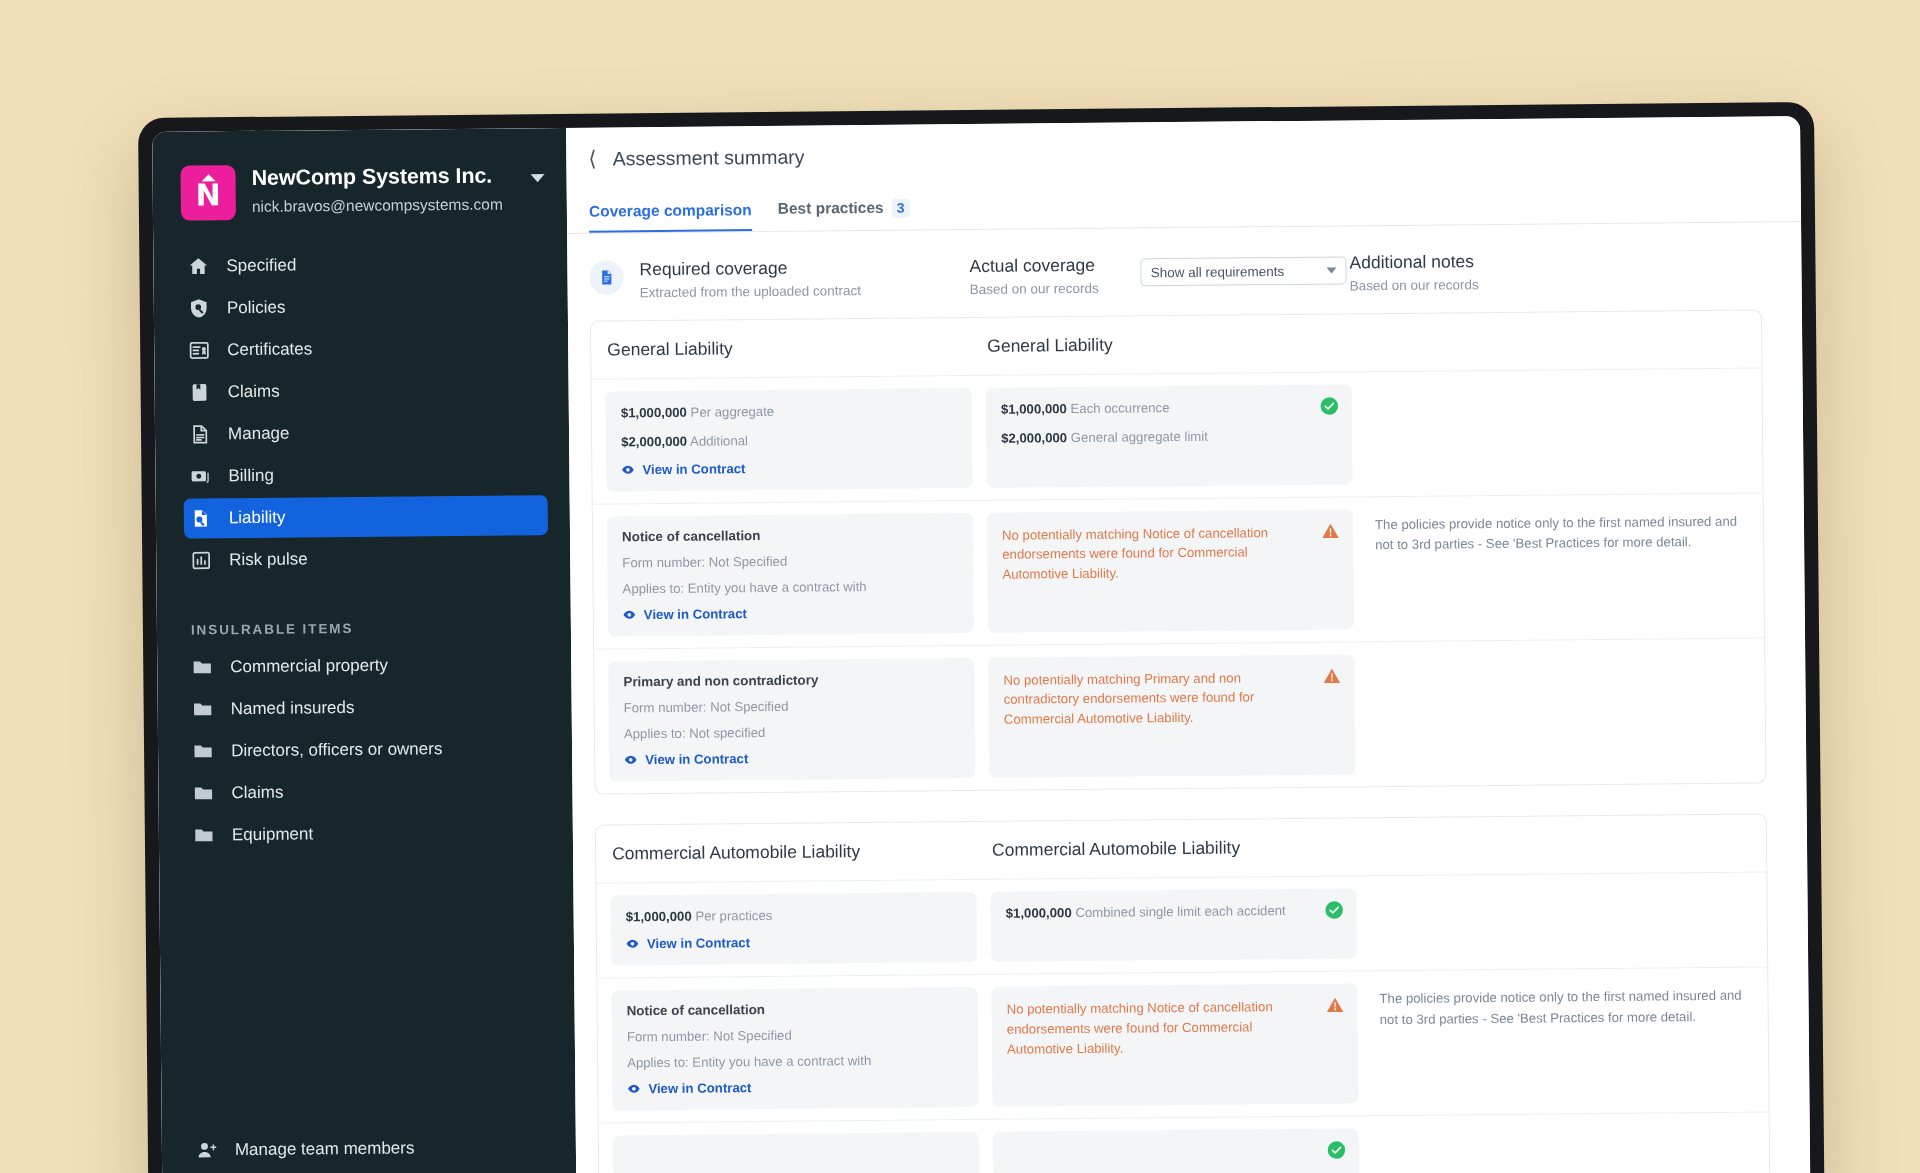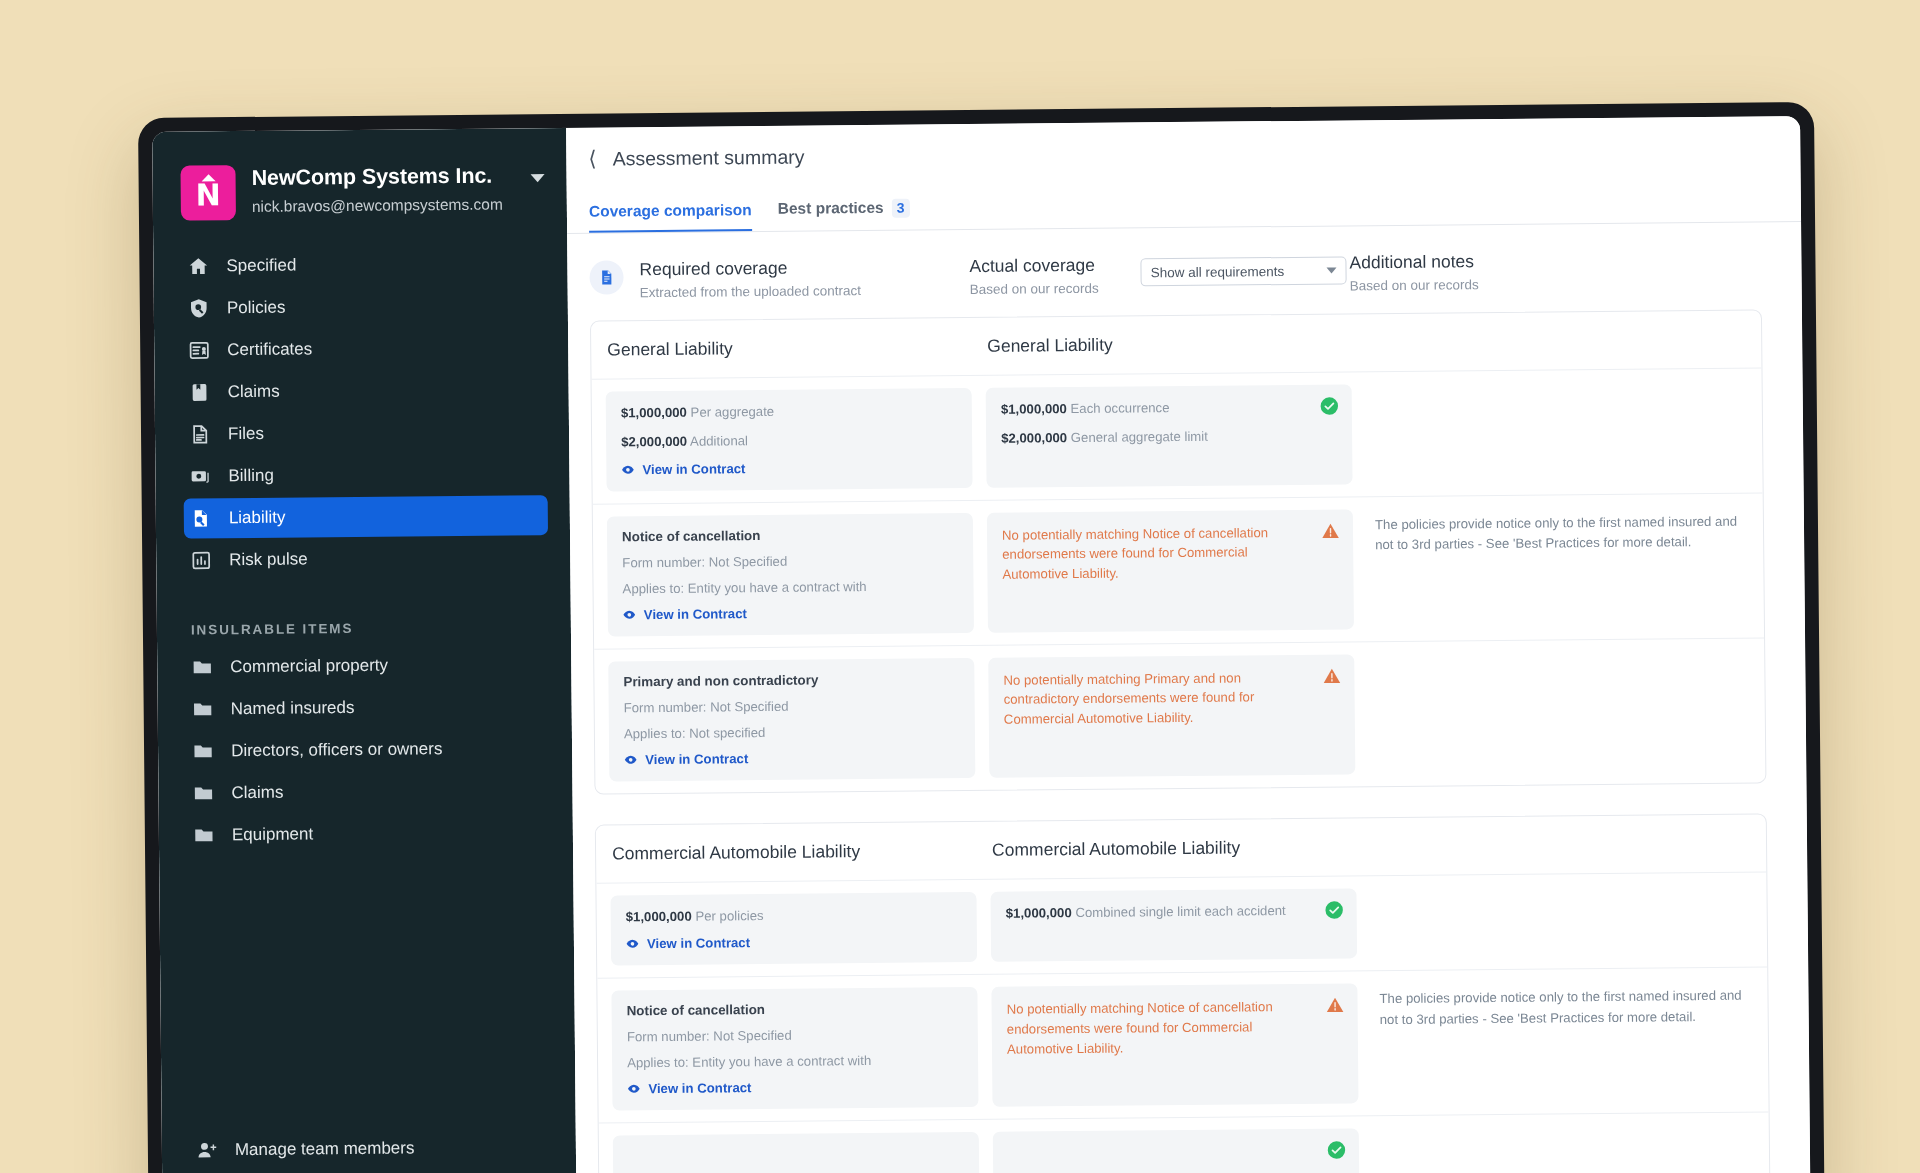--- a/index.html
+++ b/index.html
@@ -376,21 +376,21 @@
             <span>Claims</span>
           </div>
           <div class="nav-item">
             <span class="nav-ico">
               <svg viewBox="0 0 24 24" fill="none" stroke="#cdd5d9" stroke-width="1.9">
                   <path d="M5.6 3h8.2l5 5v13H5.6z"></path>
                   <path d="M13.4 3.2V8h4.8"></path>
                   <path d="M8.4 12.6h7.4M8.4 15.4h7.4M8.4 18h4.6" stroke-linecap="round"></path>
                 </svg>
             </span>
-            <span>Files</span>
+            <span>Manage</span>
           </div>
           <div class="nav-item">
             <span class="nav-ico">
               <svg viewBox="0 0 24 24" fill="#cdd5d9">
                   <rect x="2.4" y="6.4" width="15.6" height="11" rx="1.5"></rect>
                   <circle cx="10.2" cy="11.9" r="2.7" fill="#16262b"></circle>
                   <path d="M19.6 8.2h1.4v9.2c0 .9-.7 1.6-1.6 1.6h-1v-1.4h1.2z"></path>
                 </svg>
             </span>
             <span>Billing</span>
@@ -647,21 +647,21 @@
             <div class="sec-head">
               <div class="sh sh-1">Commercial Automobile Liability</div>
               <div class="sh sh-2">Commercial Automobile Liability</div>
             </div>
 
             <div class="row">
               <div class="cell-req">
                 <div class="panel min-c">
                   <div class="lim">
                     <b>$1,000,000</b>
-                    <span>Per policies</span>
+                    <span>Per practices</span>
                   </div>
                   <div class="view-link">
                     <span class="eye"><svg viewBox="0 0 24 24" fill="#2059c9">
                           <path d="M12 4.6C6.8 4.6 2.6 9 1.2 12c1.4 3 5.6 7.4 10.8 7.4S21.4 15 22.8 12C21.4 9 17.2 4.6 12 4.6z"></path>
                           <circle cx="12" cy="12" r="3.4" fill="#f3f5f7"></circle>
                         </svg></span>
                     <span>View in Contract</span>
                   </div>
                 </div>
               </div>

